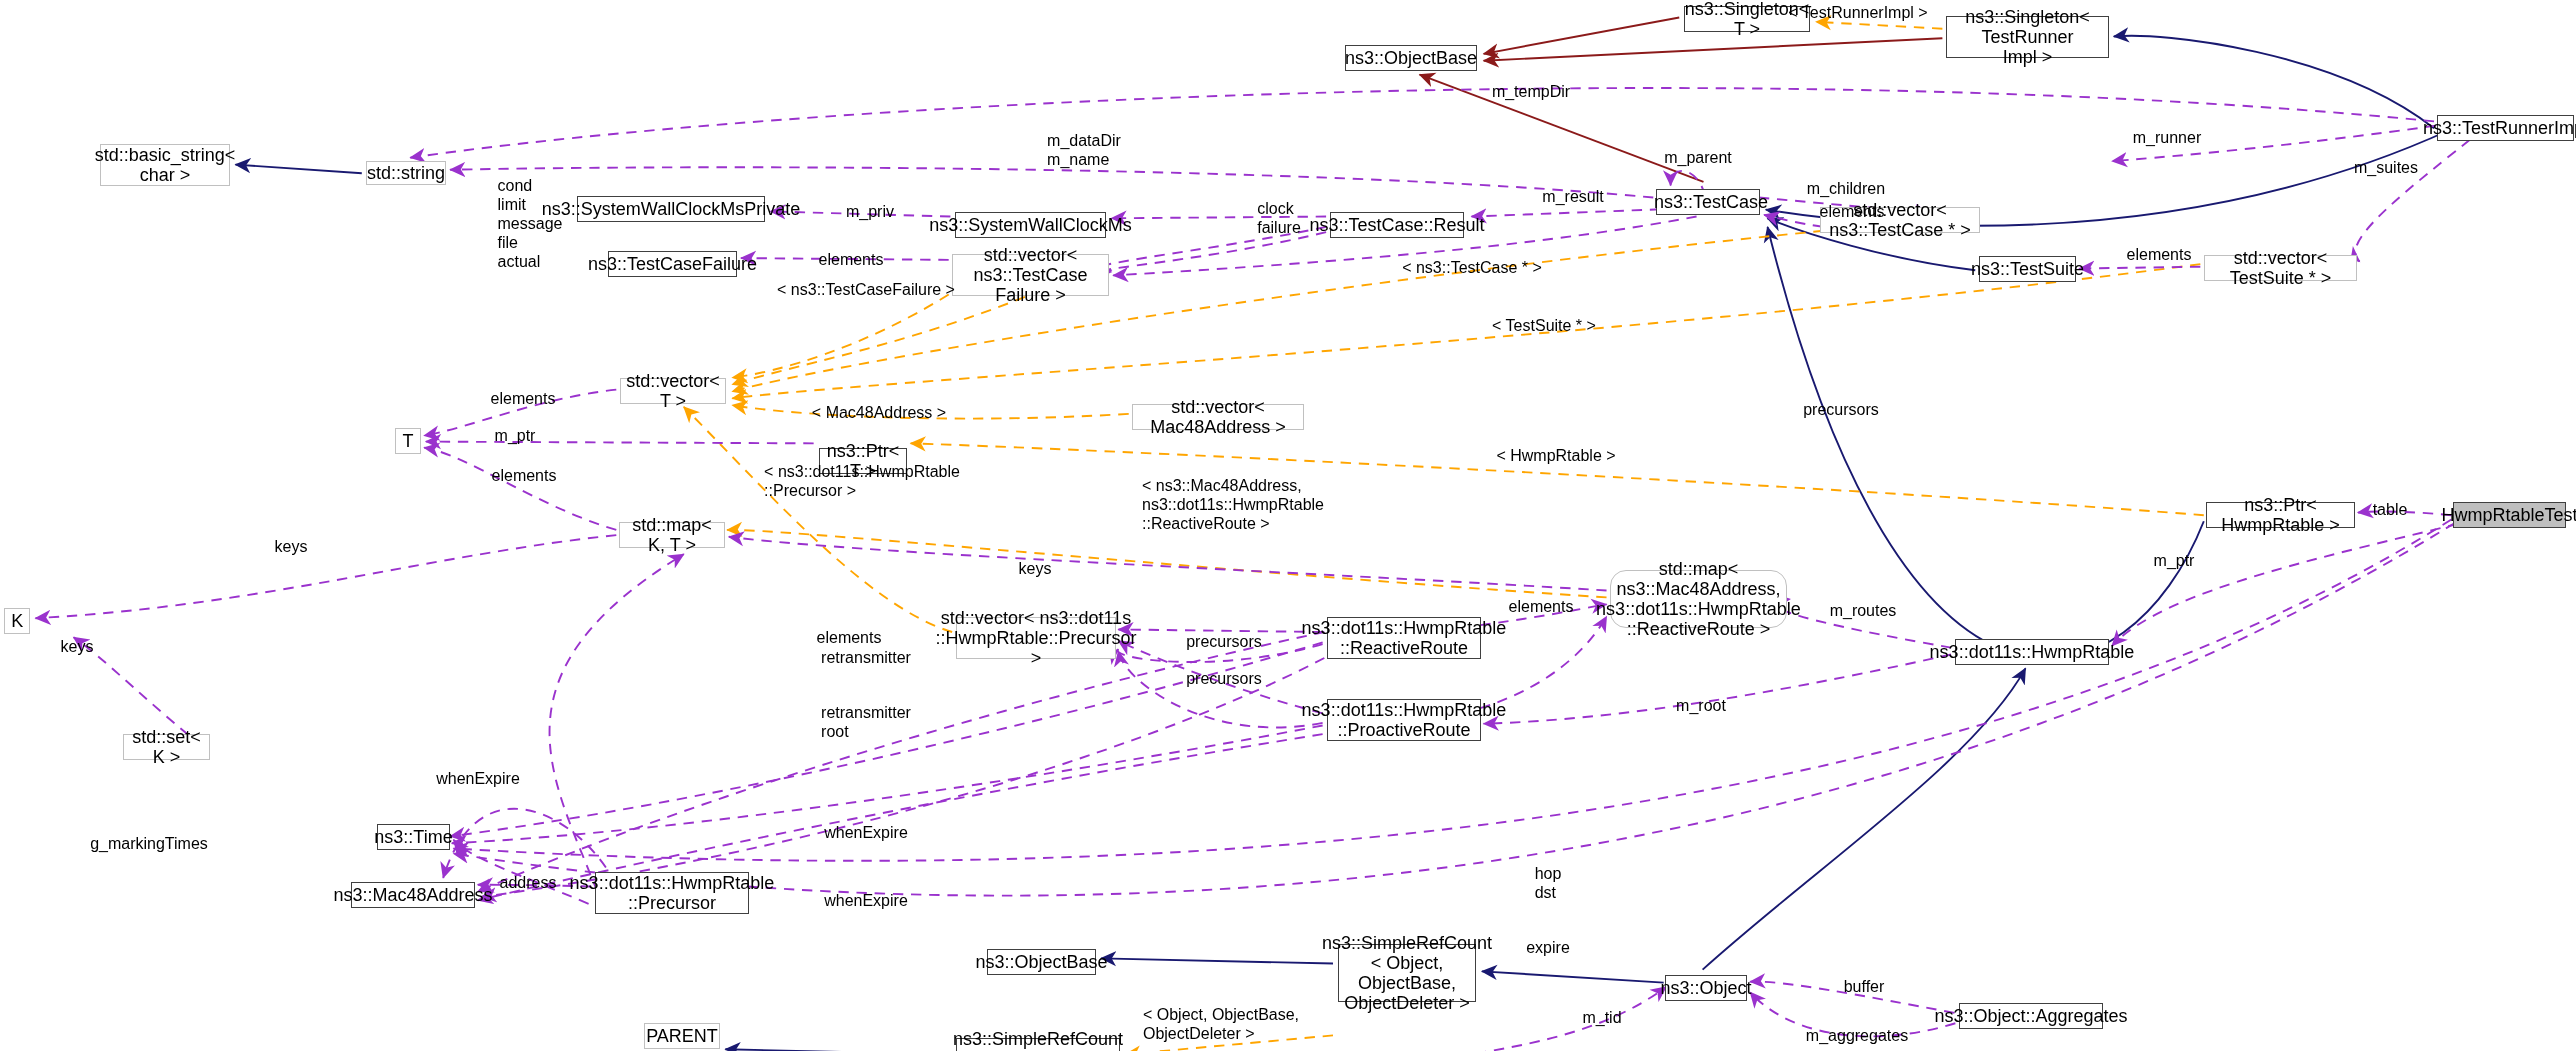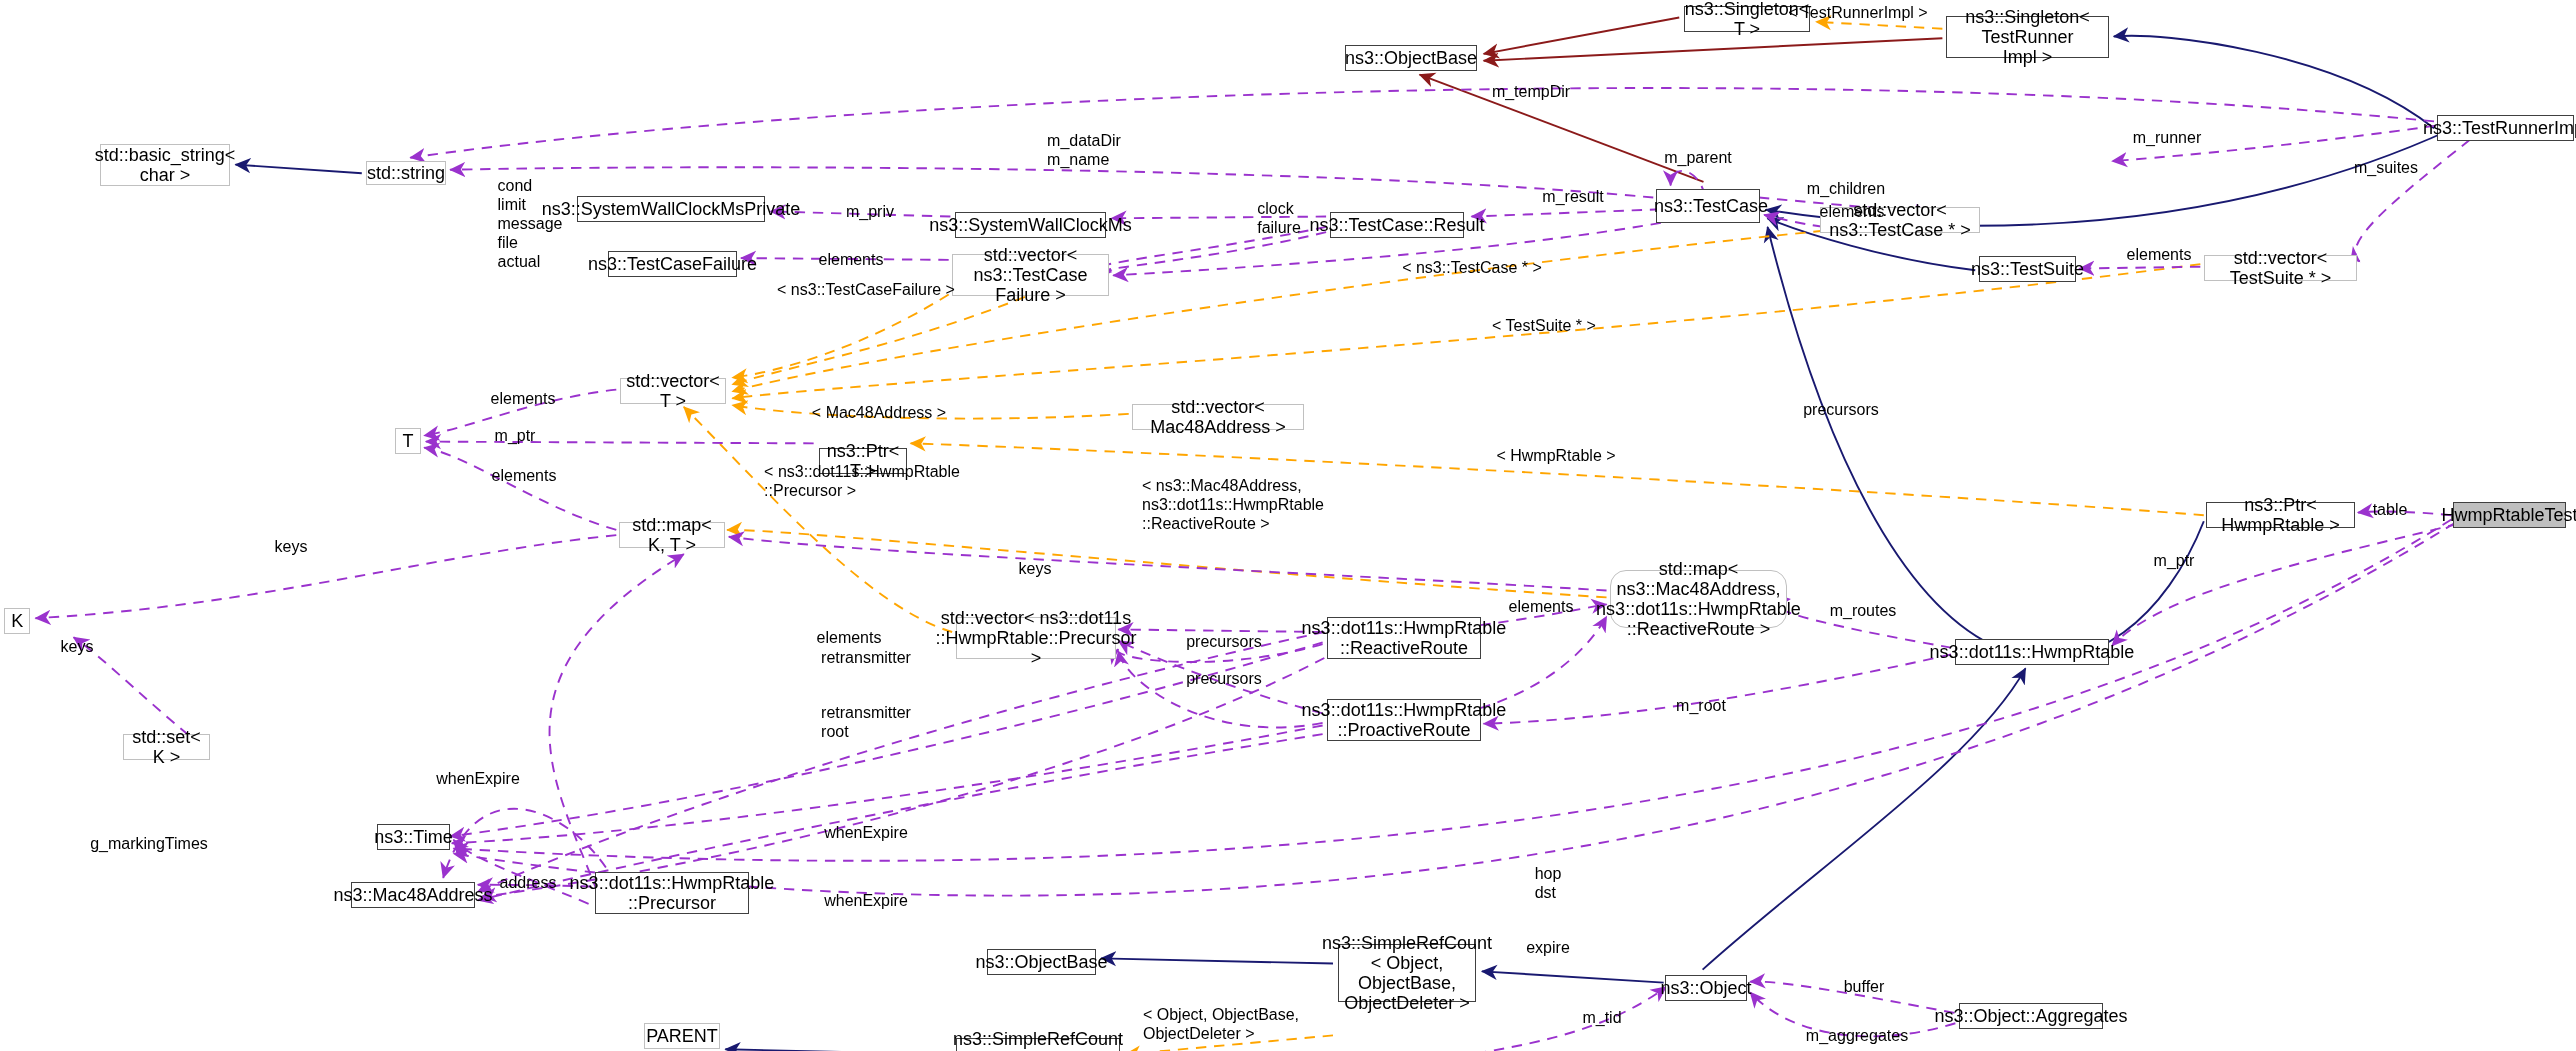--- a/index.html
+++ b/index.html
@@ -150,21 +150,21 @@
   <div class="node solid" style="left:955px;top:212px;width:151px;height:26px;">ns3::SystemWallClockMs</div>
   <div class="node solid" style="left:608px;top:251px;width:129px;height:26px;">ns3::TestCaseFailure</div>
   <div class="node light" style="left:952px;top:254px;width:157px;height:42px;">std::vector&lt; ns3::TestCase
 Failure &gt;</div>
   <div class="node solid" style="left:1330px;top:212px;width:134px;height:26px;">ns3::TestCase::Result</div>
   <div class="node solid" style="left:1345px;top:45px;width:132px;height:26px;">ns3::ObjectBase</div>
   <div class="node solid" style="left:1684px;top:6px;width:126px;height:26px;">ns3::Singleton&lt; T &gt;</div>
   <div class="node solid" style="left:1946px;top:16.4px;width:163px;height:42px;">ns3::Singleton&lt; TestRunner
 Impl &gt;</div>
   <div class="node solid" style="left:2437px;top:115px;width:137px;height:26px;">ns3::TestRunnerImpl</div>
-  <div class="node solid" style="left:1656px;top:189px;width:104px;height:34px;padding-left:11px;">ns3::TestCase</div>
+  <div class="node solid" style="left:1656px;top:189px;width:104px;height:26px;padding-left:11px;">ns3::TestCase</div>
   <div class="node light" style="left:1820px;top:207px;width:160px;height:26px;">std::vector&lt; ns3::TestCase * &gt;</div>
   <div class="node solid" style="left:1979px;top:256px;width:97px;height:26px;">ns3::TestSuite</div>
   <div class="node light" style="left:2204px;top:255px;width:153px;height:26px;">std::vector&lt; TestSuite * &gt;</div>
   <div class="node light" style="left:620px;top:378px;width:106px;height:26px;">std::vector&lt; T &gt;</div>
   <div class="node light" style="left:395px;top:428px;width:26px;height:26px;">T</div>
   <div class="node solid" style="left:819px;top:448px;width:88px;height:26px;">ns3::Ptr&lt; T &gt;</div>
   <div class="node light" style="left:1132px;top:404px;width:172px;height:26px;">std::vector&lt; Mac48Address &gt;</div>
   <div class="node light" style="left:619px;top:522px;width:106px;height:26px;">std::map&lt; K, T &gt;</div>
   <div class="node light" style="left:4.3px;top:608px;width:26px;height:26px;">K</div>
   <div class="node light" style="left:123px;top:734px;width:87px;height:26px;">std::set&lt; K &gt;</div>

